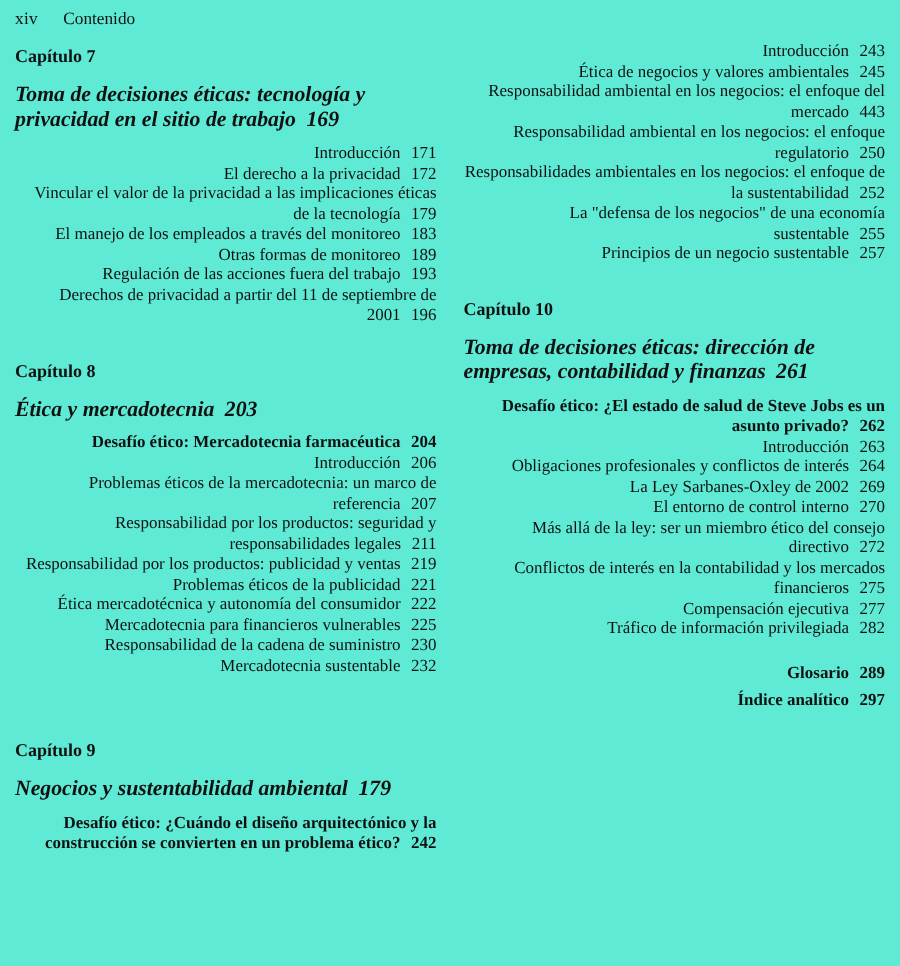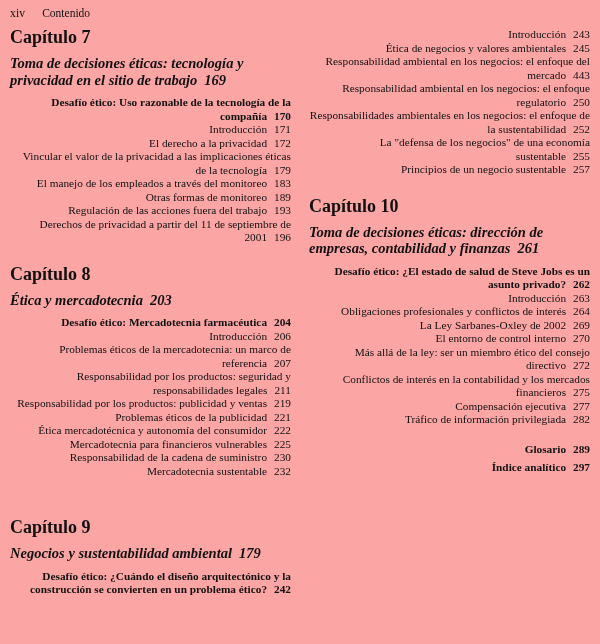--- a/index.html
+++ b/index.html
@@ -12,21 +12,21 @@
     height: 644px;
     overflow: hidden;
     font-family: "Liberation Serif", "DejaVu Serif", serif;
     color: #111111;
   }
   .page {
     box-sizing: border-box;
     width: 600px;
     height: 644px;
     padding: 6px 10px 0 10px;
-    background: #fca5a5;
+    background: #5eead4;
   }
   .header {
     font-size: 11.5px;
     line-height: 14px;
     margin-bottom: 8px;
   }
   .header .folio {
     letter-spacing: 0.2px;
   }
   .header .running-head {
@@ -44,21 +44,21 @@
   .section + .section {
     margin-top: 20px;
   }
   .col-left .section:nth-child(3) {
     margin-top: 40px;
   }
   .col-right .section:nth-child(3) {
     margin-top: 16px;
   }
   .chapter-label {
-    font-size: 18px;
+    font-size: 12px;
     font-weight: bold;
     line-height: 19px;
     margin: 0 0 8px 0;
   }
   .chapter-title {
     font-size: 14.5px;
     font-weight: bold;
     line-height: 16.5px;
     margin: 0 0 8px 0;
     font-style: italic;
@@ -93,21 +93,20 @@
 <div class="page">
   <div class="header">
     <span class="folio">xiv</span>
     <span class="running-head">Contenido</span>
   </div>
   <div class="columns">
     <div class="col col-left">
         <div class="section">
           <div class="chapter-label">Capítulo 7</div>
           <div class="chapter-title"><span>Toma de decisiones éticas: tecnología y privacidad en el sitio de trabajo</span><span class="pg">169</span></div>
-          <div class="entry bold"><span>Desafío ético: Uso razonable de la tecnología de la compañía</span><span class="pg">170</span></div>
           <div class="entry"><span>Introducción</span><span class="pg">171</span></div>
           <div class="entry"><span>El derecho a la privacidad</span><span class="pg">172</span></div>
           <div class="entry"><span>Vincular el valor de la privacidad a las implicaciones éticas de la tecnología</span><span class="pg">179</span></div>
           <div class="entry"><span>El manejo de los empleados a través del monitoreo</span><span class="pg">183</span></div>
           <div class="entry"><span>Otras formas de monitoreo</span><span class="pg">189</span></div>
           <div class="entry"><span>Regulación de las acciones fuera del trabajo</span><span class="pg">193</span></div>
           <div class="entry"><span>Derechos de privacidad a partir del 11 de septiembre de 2001</span><span class="pg">196</span></div>
         </div>
         <div class="section">
           <div class="chapter-label">Capítulo 8</div>

